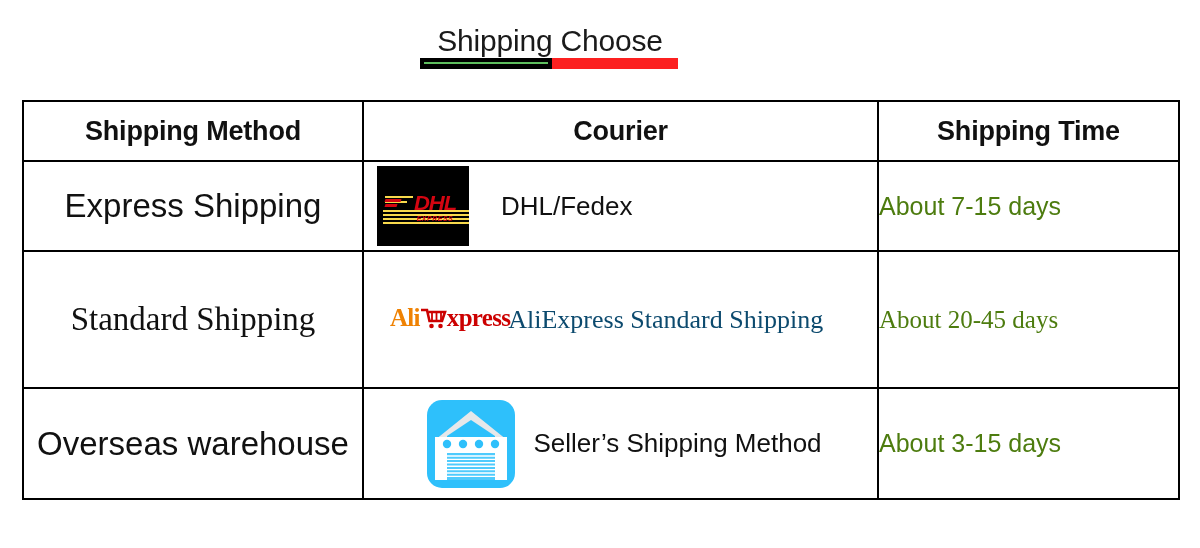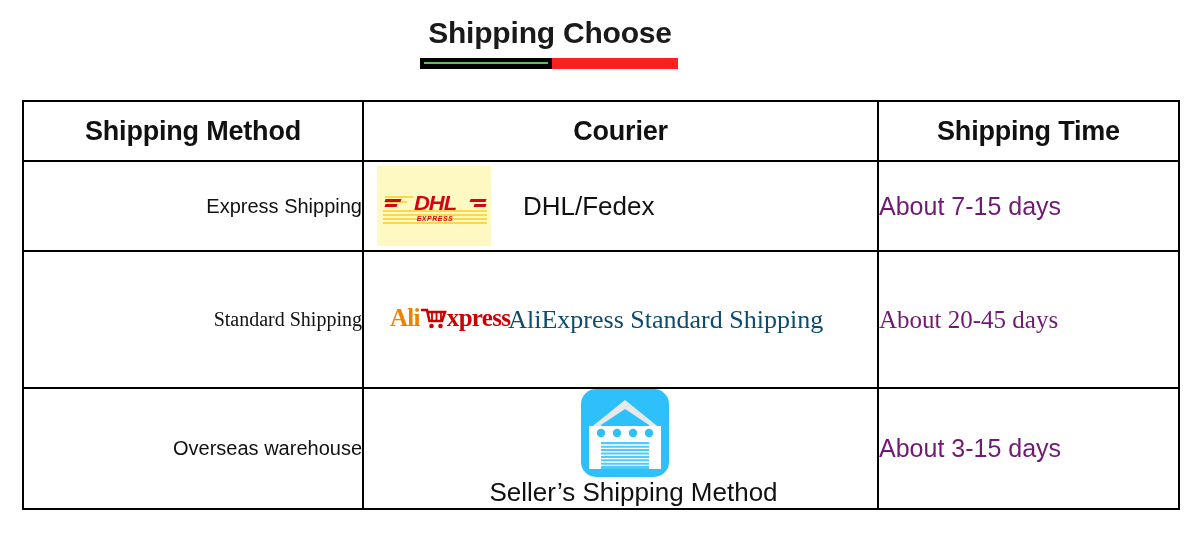--- a/index.html
+++ b/index.html
@@ -20,25 +20,25 @@
   #title-block {
     position: absolute;
     left: 0;
     top: 0;
     width: 1200px;
     height: 90px;
   }
   #page-title {
     position: absolute;
     left: 0;
-    top: 14px;
+    top: 22px;
     width: 1100px;
     text-align: center;
     font-size: 30px;
-    font-weight: bold;
+    font-weight: normal;
     letter-spacing: -0.2px;
     line-height: 38px;
     color: #1a1a1a;
   }
   #title-underline {
     position: absolute;
     left: 420px;
     top: 58px;
     width: 258px;
     height: 11px;
@@ -91,48 +91,48 @@
     font-weight: bold;
     letter-spacing: -0.2px;
     color: #111111;
   }
 
   .row-1 { height: 90px; }
   .row-2 { height: 137px; font-family: Liberation Serif, serif; }
   .row-3 { height: 111px; }
 
   .cell-method {
-    font-size: 20px;
+    font-size: 33px;
     padding-left: 20px;
-    text-align: right;
+    text-align: center;
     color: #111111;
   }
   .cell-time {
     font-size: 25px;
     padding-left: 18px;
     text-align: left;
-    color: #701a75;
+    color: #4d7c0f;
   }
   .cell-courier {
     text-align: center;
     font-size: 25px;
     color: #111111;
   }
 
   
   .courier-inline {
     display: flex;
     align-items: center;
     justify-content: flex-start;
     padding-left: 13px;
   }
   #dhl-logo {
-    width: 114px;
+    width: 92px;
     height: 80px;
-    background: #fef9c3;
+    background: #000000;
     position: relative;
     flex: 0 0 auto;
     overflow: hidden;
   }
   .dhl-stripe {
     position: absolute;
     background: #f7d94c;
     height: 2px;
   }
   #dhl-word {
@@ -205,23 +205,22 @@
     font-weight: normal;
     color: #0c4a6e;
     white-space: nowrap;
     margin-left: -2px;
   }
 
   
   .courier-inline3 {
     display: flex;
     align-items: center;
-    justify-content: space-between;
+    justify-content: center;
     padding-left: 8px;
-    flex-direction: column;
   }
   #warehouse-icon {
     width: 88px;
     height: 88px;
     flex: 0 0 auto;
     position: relative;
   }
   #seller-label {
     margin-left: 18px;
     font-size: 26px;

